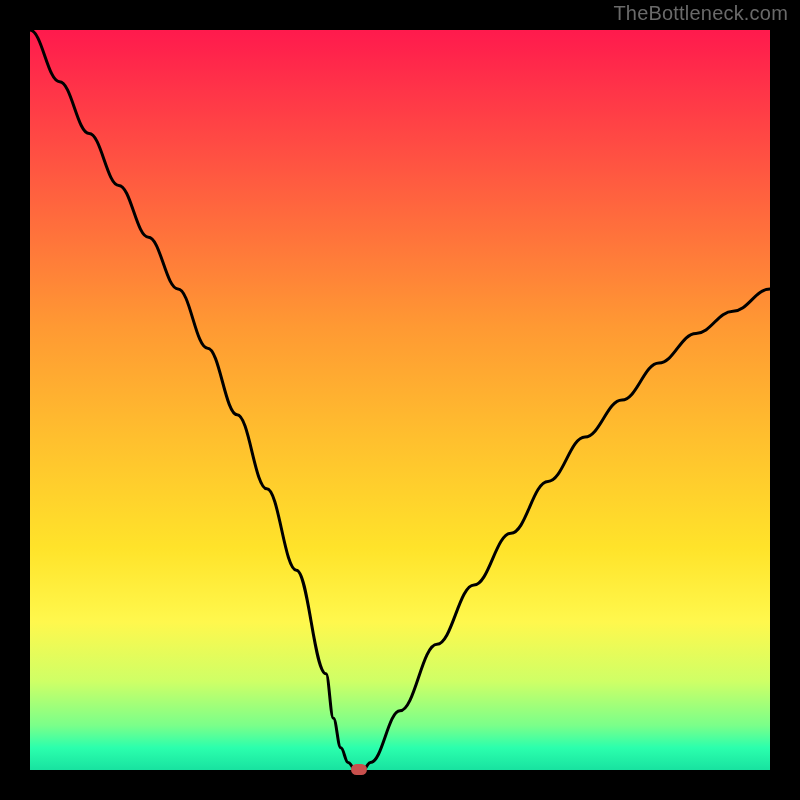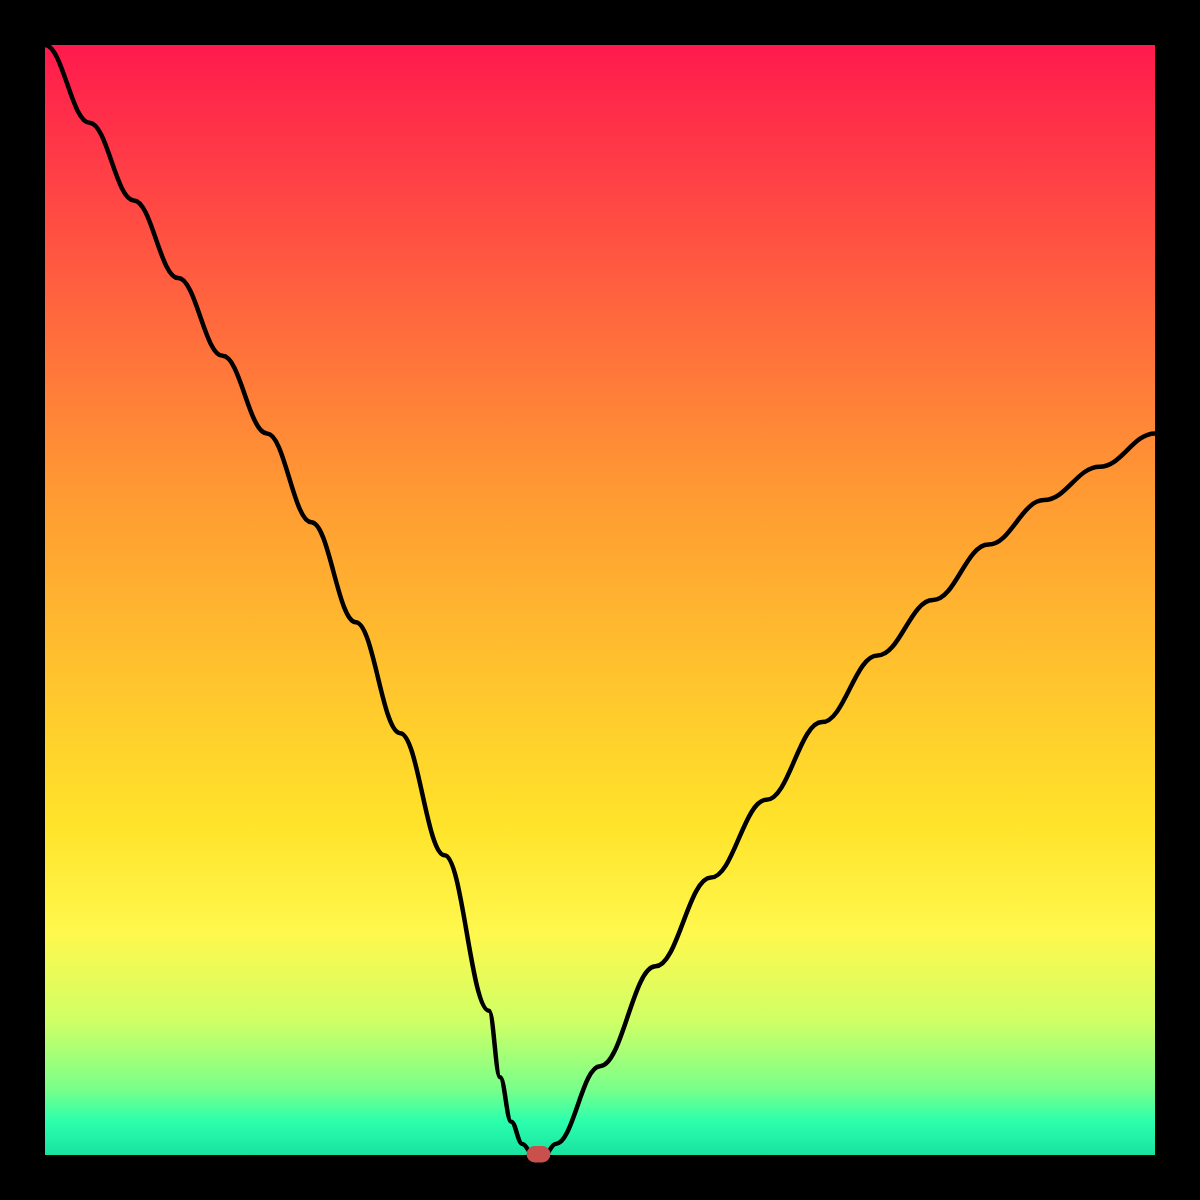--- a/index.html
+++ b/index.html
@@ -66,20 +66,21 @@
     width: 16px;
     height: 11px;
     border-radius: 6px;
     background: #c8504d;
   }
 </style>
 </head>
 <body>
 
 <div class="frame">
+  <div class="watermark">TheBottleneck.com</div>
 
   <div class="plot">
     <div class="gradient"></div>
 
     <svg class="curve" viewBox="0 0 740 740" preserveAspectRatio="none">
       <path id="curve-path" fill="none" stroke="#000" stroke-width="3" stroke-linecap="round" stroke-linejoin="round" d="M 0.0 0.0 C 11.8 0.0 17.8 51.8 29.6 51.8 C 41.4 51.8 47.4 103.6 59.2 103.6 C 71.0 103.6 77.0 155.4 88.8 155.4 C 100.6 155.4 106.6 207.2 118.4 207.2 C 130.2 207.2 136.2 259.0 148.0 259.0 C 159.8 259.0 165.8 318.2 177.6 318.2 C 189.4 318.2 195.4 384.8 207.2 384.8 C 219.0 384.8 225.0 458.8 236.8 458.8 C 248.6 458.8 254.6 540.2 266.4 540.2 C 278.2 540.2 284.2 643.8 296.0 643.8 C 299.0 643.8 300.4 688.2 303.4 688.2 C 306.4 688.2 307.8 717.8 310.8 717.8 C 313.8 717.8 315.2 732.6 318.2 732.6 C 321.2 732.6 322.6 740.0 325.6 740.0 C 328.6 740.0 330.0 740.0 333.0 740.0 C 336.0 740.0 337.4 732.6 340.4 732.6 C 352.2 732.6 358.2 680.8 370.0 680.8 C 384.8 680.8 392.2 614.2 407.0 614.2 C 421.8 614.2 429.2 555.0 444.0 555.0 C 458.8 555.0 466.2 503.2 481.0 503.2 C 495.8 503.2 503.2 451.4 518.0 451.4 C 532.8 451.4 540.2 407.0 555.0 407.0 C 569.8 407.0 577.2 370.0 592.0 370.0 C 606.8 370.0 614.2 333.0 629.0 333.0 C 643.8 333.0 651.2 303.4 666.0 303.4 C 680.8 303.4 688.2 281.2 703.0 281.2 C 717.8 281.2 725.2 259.0 740.0 259.0"></path>
     </svg>
 
     <div id="marker" class="marker" style="left: 321.3px; top: 734px;"></div>
   </div>

